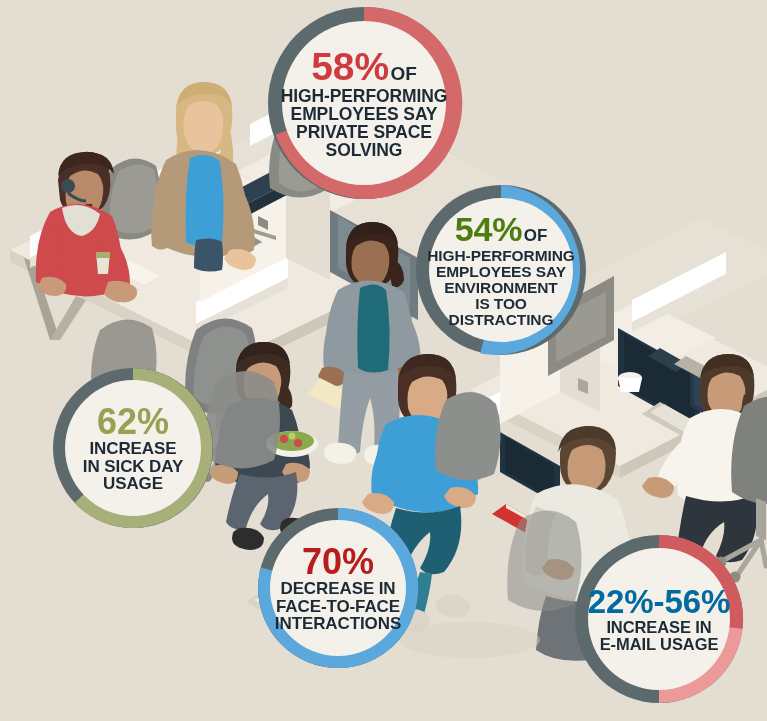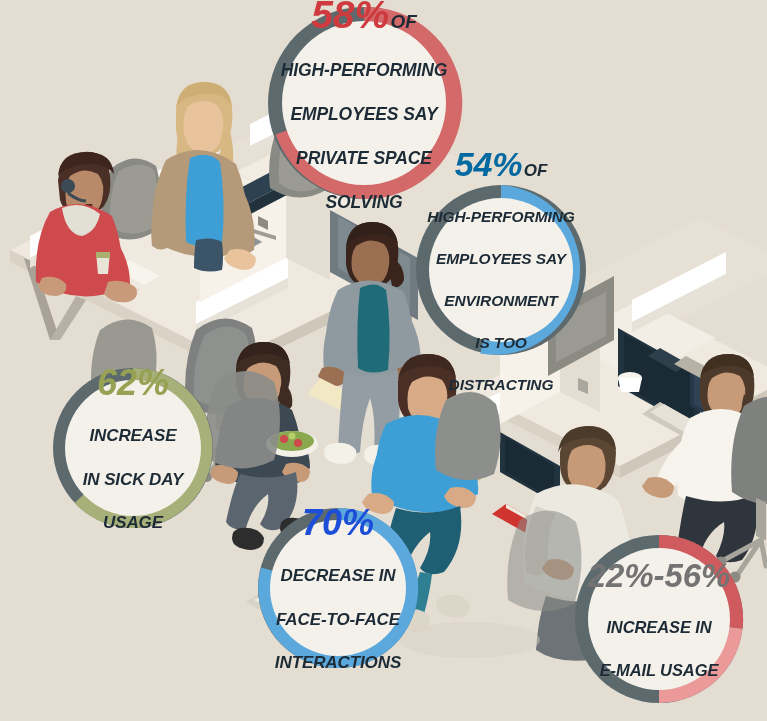--- a/index.html
+++ b/index.html
@@ -4,39 +4,39 @@
 <style>
   html,body{margin:0;padding:0;}
   body{
     width:767px;height:721px;overflow:hidden;position:relative;
     background:#e4ddd2;
     font-family:"Liberation Sans","DejaVu Sans",sans-serif;
   }
   #stage{position:absolute;inset:0;width:767px;height:721px;}
   .layer{position:absolute;inset:0;width:767px;height:721px;}
   #art{z-index:1;}
-  #callouts{z-index:5;font-style:italic;}
+  #callouts{z-index:5;}
 
   .callout{position:absolute;}
   .callout svg{position:absolute;left:0;top:0;overflow:visible;}
   .ctext{
     position:absolute;left:0;top:0;right:0;bottom:0;
     display:flex;flex-direction:column;align-items:center;justify-content:center;
     text-align:center;color:#1d2b36;
     letter-spacing:-0.1px;
     line-height:1.035;
     text-transform:uppercase;
     font-weight:bold;
     padding:0 6px;
     box-sizing:border-box;
   }
   .big{font-weight:bold;display:block;}
   .pct-line{display:block;white-space:nowrap;}
   .pct-line .suffix{font-weight:bold;}
-  .body-l{display:block;white-space:nowrap;margin-top:26px;}
+  .body-l{display:block;white-space:nowrap;}
 </style>
 </head>
 <body style="background: rgb(228, 221, 210);">
 
 <div id="stage">
 
   <svg class="layer" id="art" viewBox="0 0 767 721">
     <defs>
       <clipPath id="frame">
           <rect x="0" y="0" width="767" height="721"></rect>
@@ -346,21 +346,21 @@
     </div>
 
     <div class="callout" id="c54" style="left:403px;top:172px;width:196px;height:196px;">
       <svg width="196" height="196" viewBox="0 0 196 196">
         <circle cx="98" cy="98" r="85" fill="#5c6a6e"></circle>
         <path d="M98,13 A85,85 0 1,1 77.3,181.5 L98,98 Z" fill="#5ba8dc"></path>
         <circle cx="98" cy="98" r="72" fill="#f4f1ea"></circle>
       </svg>
       <div class="ctext" style="font-size:15.5px;width:196px;height:196px;">
         <span class="pct-line">
-          <span class="big" style="font-size:34px;color:#0369a1;display:inline;">54%</span><span class="suffix" style="font-size:17px;"> </span><span class="suffix" style="font-size:17px;">OF</span>
+          <span class="big" style="font-size:34px;color:#4d7c0f;display:inline;">54%</span><span class="suffix" style="font-size:17px;"> </span><span class="suffix" style="font-size:17px;">OF</span>
         </span>
         <span class="body-l">HIGH-PERFORMING</span>
         <span class="body-l">EMPLOYEES SAY</span>
         <span class="body-l">ENVIRONMENT</span>
         <span class="body-l">IS TOO</span>
         <span class="body-l">DISTRACTING</span>
       </div>
     </div>
 
     <div class="callout" id="c62" style="left:41px;top:356px;width:184px;height:184px;">
@@ -380,38 +380,38 @@
     </div>
 
     <div class="callout" id="c70" style="left:246px;top:496px;width:184px;height:184px;">
       <svg width="184" height="184" viewBox="0 0 184 184">
         <circle cx="92" cy="92" r="80" fill="#5c6a6e"></circle>
         <path d="M92,12 A80,80 0 1,1 14.9,71.4 L92,92 Z" fill="#5ba8dc"></path>
         <circle cx="92" cy="92" r="68" fill="#f4f1ea"></circle>
       </svg>
       <div class="ctext" style="font-size:17px;width:184px;height:184px;">
         <span class="pct-line">
-          <span class="big" style="font-size:36px;color:#1d4ed8;display:inline;">70%</span>
+          <span class="big" style="font-size:36px;color:#b91c1c;display:inline;">70%</span>
         </span>
         <span class="body-l">DECREASE IN</span>
         <span class="body-l">FACE-TO-FACE</span>
         <span class="body-l">INTERACTIONS</span>
       </div>
     </div>
 
     <div class="callout" id="c2256" style="left:562px;top:522px;width:194px;height:194px;">
       <svg width="194" height="194" viewBox="0 0 194 194">
         <circle cx="97" cy="97" r="84" fill="#5c6a6e"></circle>
         <path d="M97,13 A84,84 0 0,1 180.6,106.8 L97,97 Z" fill="#cf5b5e"></path>
         <path d="M180.6,106.8 A84,84 0 0,1 97,181 L97,97 Z" fill="#eb9a99"></path>
         <circle cx="97" cy="97" r="71" fill="#f4f1ea"></circle>
       </svg>
       <div class="ctext" style="font-size:16.5px;width:194px;height:194px;">
         <span class="pct-line">
-          <span class="big" style="font-size:33px;color:#737373;display:inline;">22%-56%</span>
+          <span class="big" style="font-size:33px;color:#0369a1;display:inline;">22%-56%</span>
         </span>
         <span class="body-l">INCREASE IN</span>
         <span class="body-l">E-MAIL USAGE</span>
       </div>
     </div>
 
   </div>
 </div>
 
 </body></html>

